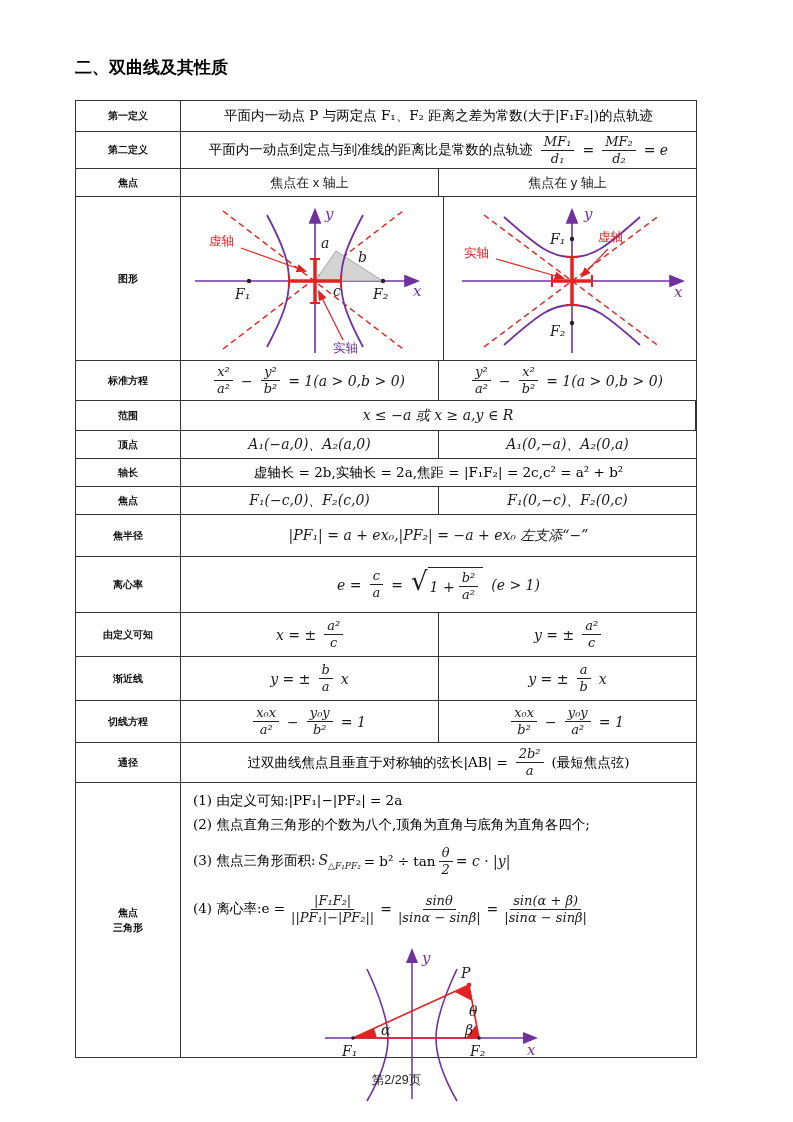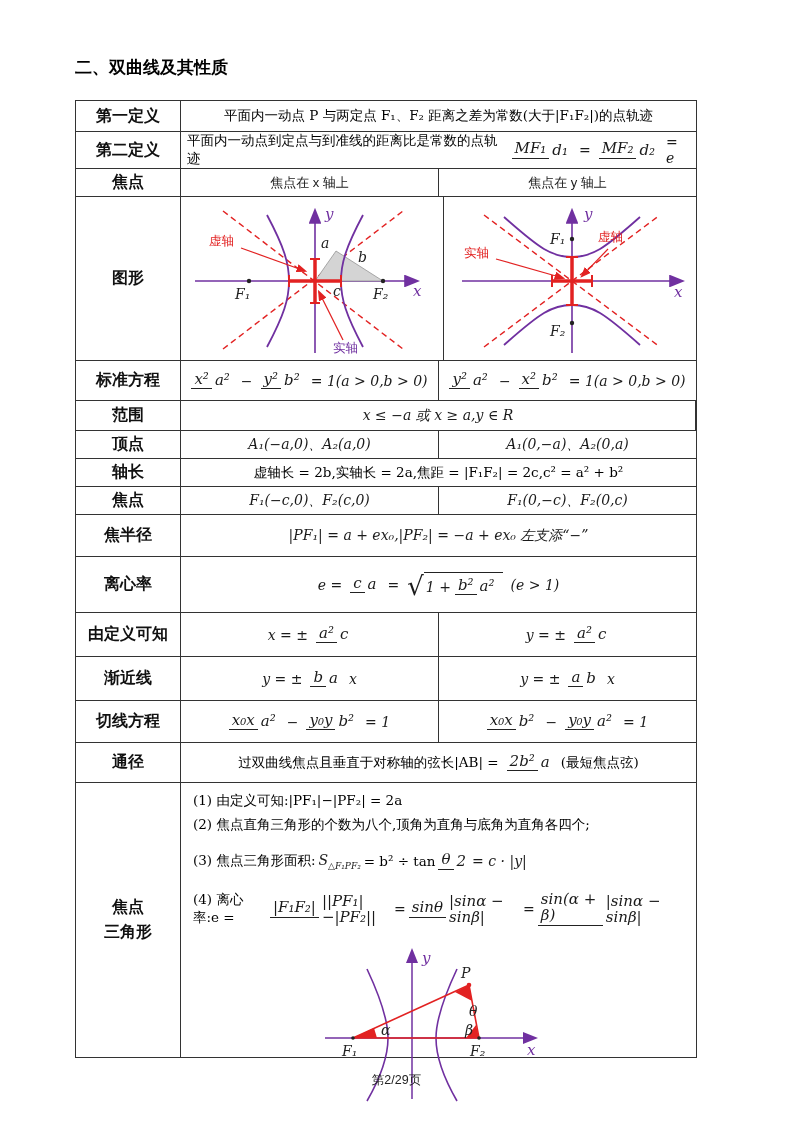--- a/index.html
+++ b/index.html
@@ -3,31 +3,31 @@
 <meta charset="utf-8">
 <style>
   html,body{margin:0;padding:0;background:#ffffff;}
   .page{position:relative;width:793px;height:1122px;background:#fff;overflow:hidden;
         font-family:"Liberation Sans",sans-serif;color:#1a1a1a;}
   .title{position:absolute;left:75px;top:56px;margin:0;font-size:17px;font-weight:bold;color:#000;}
   .tbl{position:absolute;left:75px;top:100px;width:622px;border:1.5px solid #333;box-sizing:border-box;}
   .row{display:flex;border-bottom:1px solid #333;box-sizing:border-box;}
   .row:last-child{border-bottom:none;}
   .cell{box-sizing:border-box;display:flex;align-items:center;justify-content:center;}
-  .label{flex:0 0 105px;border-right:1px solid #333;font-size:16px;font-weight:600;color:#111;
+  .label{flex:0 0 105px;border-right:1px solid #333;font-size:10px;font-weight:600;color:#111;
          flex-direction:column;line-height:1.55;text-align:center;}
   .content{flex:1 1 0;padding:2px 6px;}
   .half{flex:1 1 0;padding:2px 6px;}
   .half.first{border-right:1px solid #333;}
   .cjkline{font-size:13px;color:#1a1a1a;}
   .mixline{font-family:"DejaVu Serif","Liberation Serif",serif;font-size:13.5px;color:#000000;font-style:normal;}
   .mathline{font-family:"DejaVu Serif","Liberation Serif",serif;font-style:italic;font-size:14px;color:#1a1a1a;}
   .mrow{display:inline-flex;align-items:center;gap:8px;flex-wrap:nowrap;}
-  .frac{display:inline-flex;flex-direction:row;align-items:center;line-height:1.05;
-        font-family:"DejaVu Serif","Liberation Serif",serif;font-style:italic;font-size:15px;}
+  .frac{display:inline-flex;flex-direction:column;align-items:center;line-height:1.05;
+        font-family:"DejaVu Serif","Liberation Serif",serif;font-style:italic;font-size:13px;}
   .frac .num{padding:0 3px 1px;border-bottom:1px solid #222;}
   .frac .den{padding:1px 3px 0;}
   .sqrt{display:inline-flex;align-items:stretch;}
   .sqrt-sym{font-size:26px;line-height:0.95;font-style:normal;transform:translateY(2px);}
   .sqrt-body{border-top:1.3px solid #222;padding:3px 5px 0 2px;display:inline-flex;align-items:center;gap:4px;}
   .ftcell{flex-direction:column;align-items:flex-start;justify-content:flex-start;padding:8px 12px;gap:4px;}
   .ftline{min-height:20px;display:inline-flex;align-items:center;gap:3px;}
   .ftline.tall{min-height:44px;}
   sub.msub{font-size:9px;font-style:italic;}
   .diagwrap{width:100%;display:flex;justify-content:center;}

